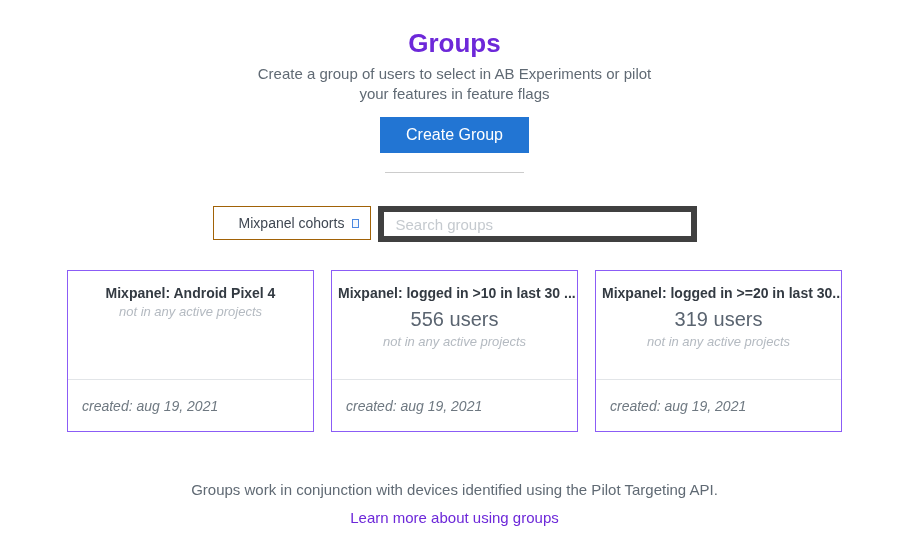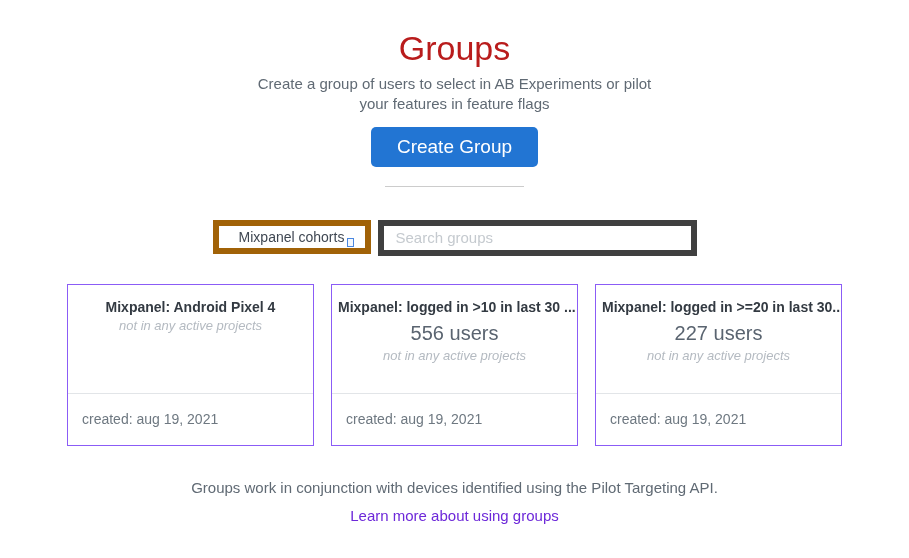--- a/index.html
+++ b/index.html
@@ -5,61 +5,61 @@
   * { margin: 0; padding: 0; box-sizing: border-box; }
   html, body {
     width: 909px; height: 558px;
     background: #ffffff;
     font-family: "Liberation Sans", sans-serif;
     overflow: hidden;
   }
   .page { width: 909px; height: 558px; text-align: center; padding-top: 28px; }
 
   .page-title {
-    font-size: 34px;
-    font-weight: 400;
-    color: #b91c1c;
+    font-size: 26px;
+    font-weight: 700;
+    color: #6d28d9;
     line-height: 1.2;
   }
   .subtitle {
     max-width: 400px;
     margin: 5px auto 0;
     font-size: 15px;
     line-height: 20px;
     color: #606a74;
   }
   .create-btn {
     margin-top: 13px;
     padding: 9px 26px;
     background: #2275d3;
     color: #ffffff;
     font-family: "Liberation Sans", sans-serif;
-    font-size: 19px;
+    font-size: 16px;
     border: none;
-    border-radius: 5px;
+    border-radius: 0;
     cursor: pointer;
   }
   .header-divider {
     width: 139px;
     margin: 19px auto 0;
     border-top: 1px solid #cccccc;
   }
 
   .filter-row {
     margin-top: 33px;
     display: flex;
     justify-content: center;
     align-items: flex-start;
     gap: 7px;
   }
   .dropdown {
     position: relative;
     width: 158px;
     height: 34px;
-    border: 6px solid #a16207;
+    border: 1px solid #a16207;
     background: #ffffff;
     display: flex;
     align-items: center;
     justify-content: center;
     font-size: 14px;
     color: #3f4752;
     cursor: pointer;
   }
   .dd-icon {
     position: absolute;
@@ -121,24 +121,25 @@
   }
   .card-footer {
     border-top: 1px solid #e2e5e8;
     flex: 1;
     display: flex;
     align-items: center;
     padding-left: 14px;
     font-size: 14px;
     color: #6e7881;
     text-align: left;
+    font-style: italic;
   }
 
   .footer-info {
-    margin-top: 32px;
+    margin-top: 48px;
     font-size: 15px;
     color: #606a74;
     line-height: 20px;
   }
   .learn-link {
     display: inline-block;
     margin-top: 9px;
     font-size: 15px;
     color: #6d28d9;
     text-decoration: none;
@@ -181,21 +182,21 @@
         <div class="card-title">Mixpanel: logged in &gt;10 in last 30 ...</div>
         <div class="card-count">556 users</div>
         <div class="card-muted">not in any active projects</div>
       </div>
       <div class="card-footer">created: aug 19, 2021</div>
     </div>
 
     <div class="card">
       <div class="card-body">
         <div class="card-title">Mixpanel: logged in &gt;=20 in last 30...</div>
-        <div class="card-count">227 users</div>
+        <div class="card-count">319 users</div>
         <div class="card-muted">not in any active projects</div>
       </div>
       <div class="card-footer">created: aug 19, 2021</div>
     </div>
 
   </div>
 
   <p class="footer-info">Groups work in conjunction with devices identified using the Pilot Targeting API.</p>
 
   <a class="learn-link" href="#">Learn more about using groups</a>

